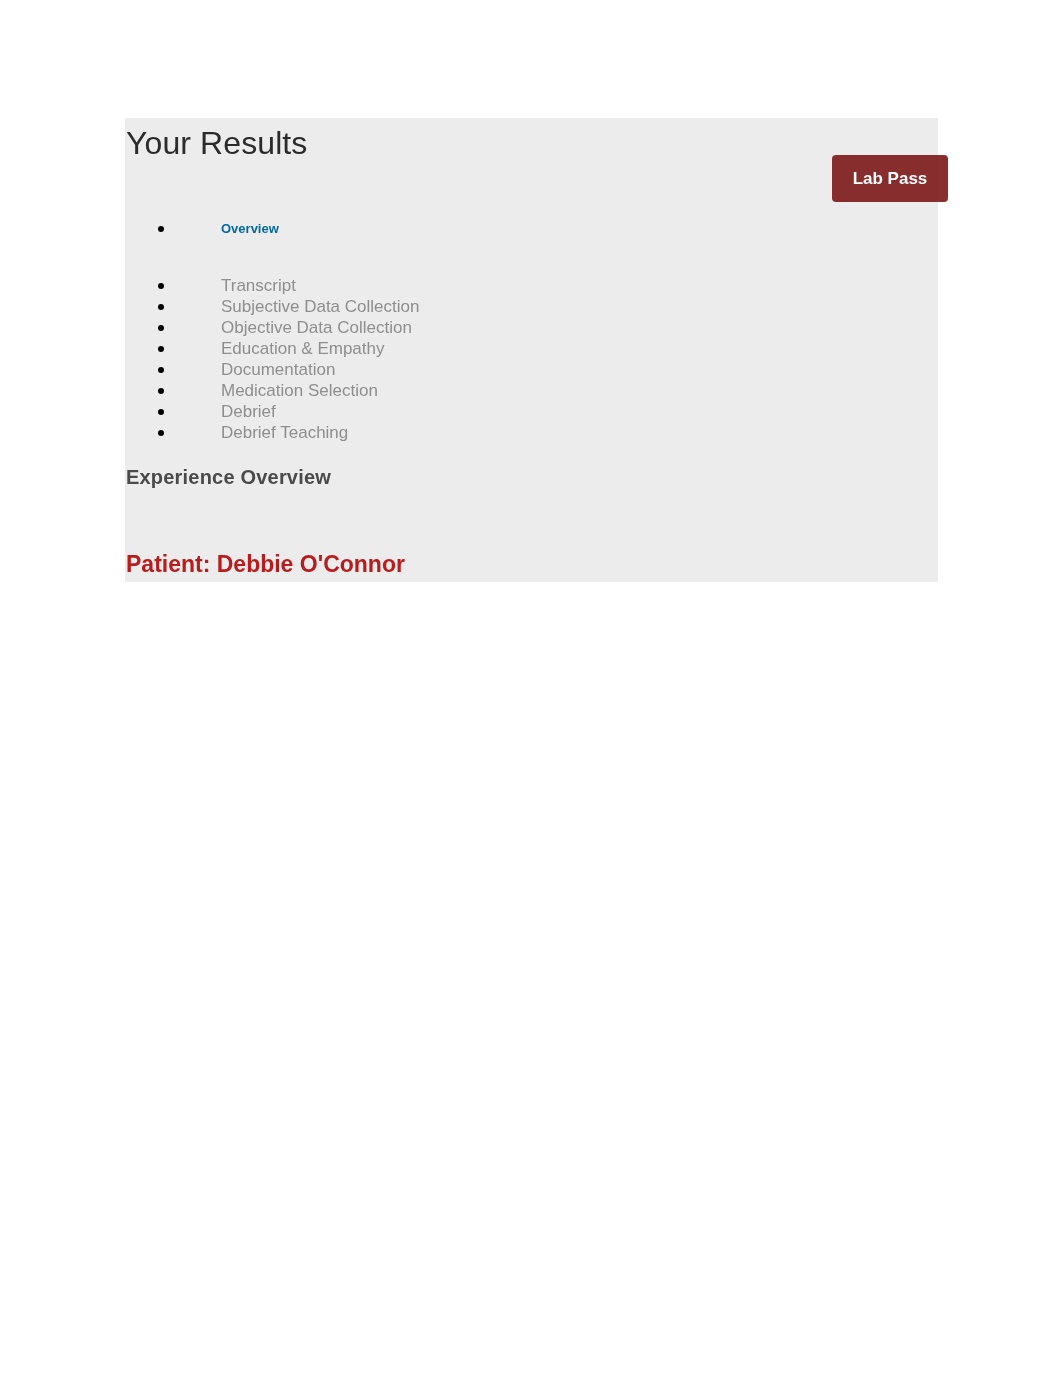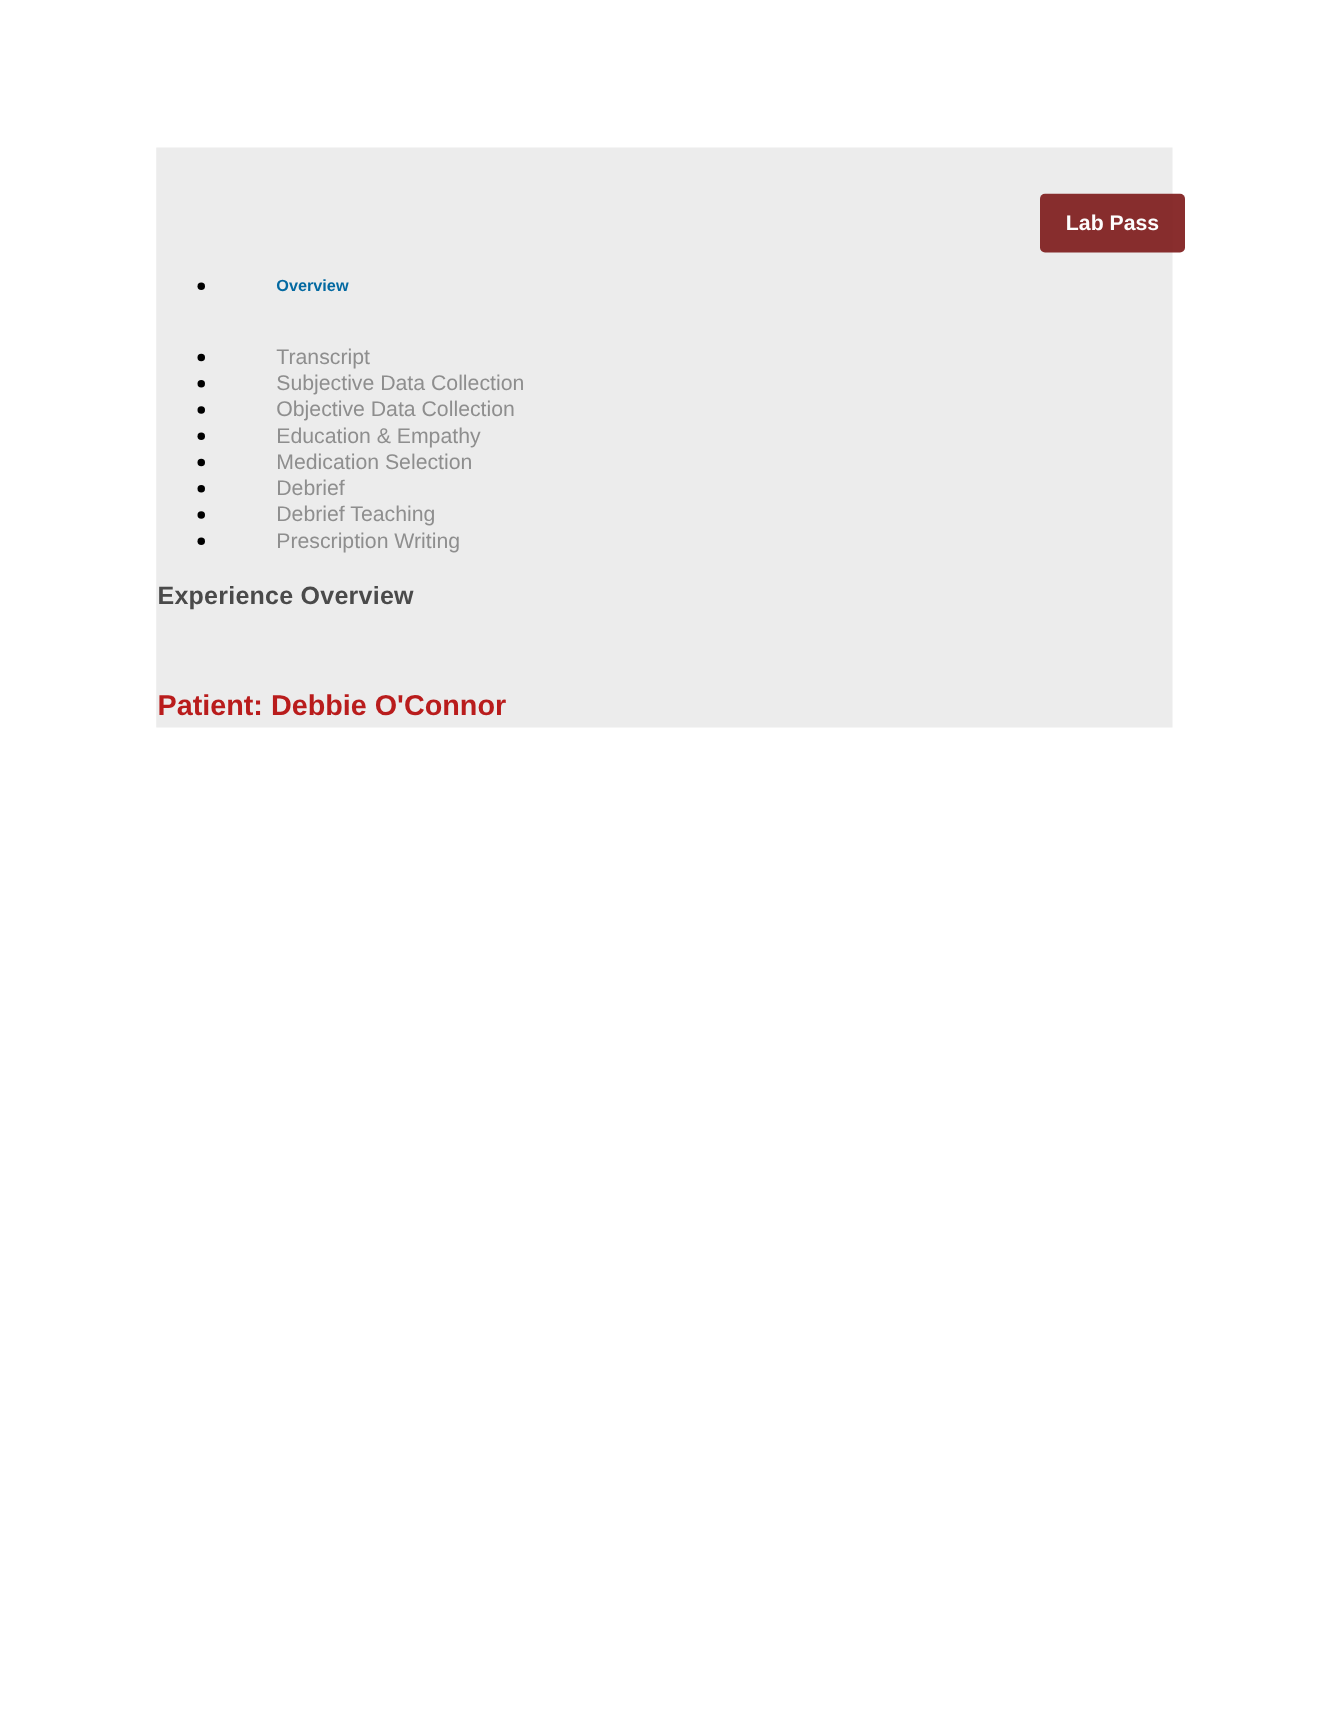--- a/index.html
+++ b/index.html
@@ -134,20 +134,21 @@
     line-height: 28px;
     white-space: nowrap;
   }
 </style>
 </head>
 <body>
 
 <div id="results-panel">
 
   <div id="panel-header">
+    <div id="page-title">Your Results</div>
 
     <div id="lab-pass-button">Lab Pass</div>
   </div>
 
   <ul id="results-nav">
     <li class="is-active">
       <span>Overview</span>
     </li>
     <li>
       <span>Transcript</span>
@@ -155,30 +156,30 @@
     <li>
       <span>Subjective Data Collection</span>
     </li>
     <li>
       <span>Objective Data Collection</span>
     </li>
     <li>
       <span>Education &amp; Empathy</span>
     </li>
     <li>
+      <span>Documentation</span>
+    </li>
+    <li>
       <span>Medication Selection</span>
     </li>
     <li>
       <span>Debrief</span>
     </li>
     <li>
       <span>Debrief Teaching</span>
-    </li>
-    <li>
-      <span>Prescription Writing</span>
     </li>
   </ul>
 
   <div id="experience-overview-heading">Experience Overview</div>
 
   <div id="patient-name">Patient: Debbie O'Connor</div>
 
 </div>
 
 </body></html>

